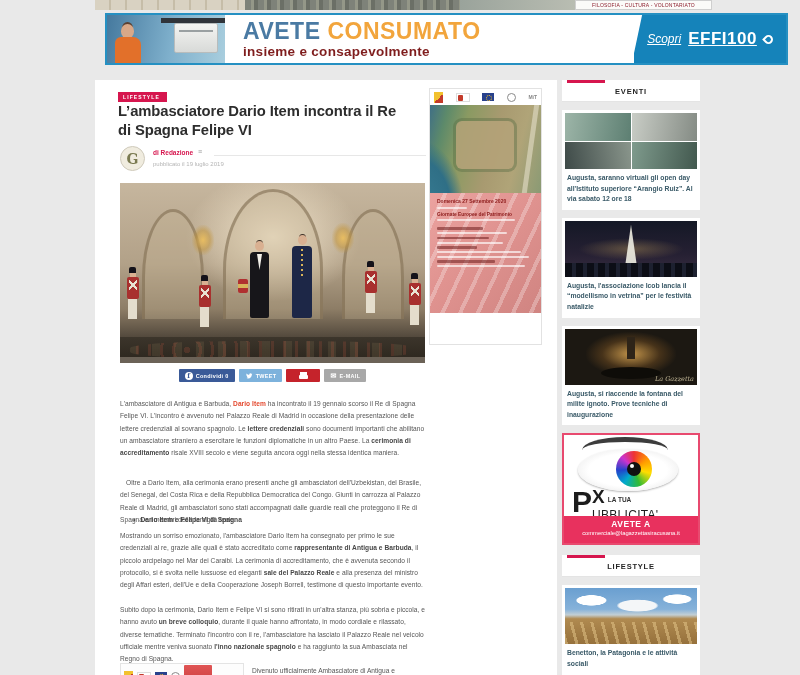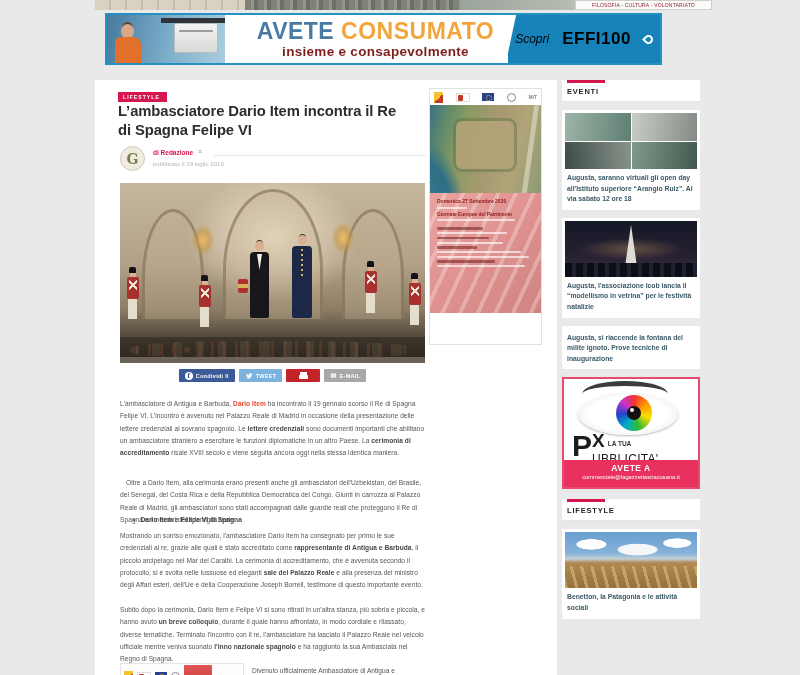--- a/index.html
+++ b/index.html
@@ -7,33 +7,33 @@
   body { position:relative; background:#e9e9e9; font-family:"Liberation Sans", sans-serif; }
 
   
   .top-strip { position:absolute; left:95px; top:0; width:617px; height:10px; display:flex; overflow:hidden; }
   .strip-seg1 { width:150px; background:repeating-linear-gradient(90deg,#d9d2c2 0 14px,#c6bda8 14px 16px), #d9d2c2; }
   .strip-seg2 { width:215px; background:repeating-linear-gradient(90deg,#7e8279 0 6px,#949788 6px 9px,#6b6f66 9px 13px); }
   .strip-seg3 { flex:1; background:linear-gradient(90deg,#9aa39b,#b9bdb2); }
   .strip-label { width:137px; background:#fbfbf9; border:1px solid #cfcfcf; color:#8c1d2c; font-size:5px; letter-spacing:.2px; display:flex; align-items:center; justify-content:center; white-space:nowrap; }
 
   
-  .banner { position:absolute; left:105px; top:13px; width:557px; height:52px; background:#fff; border:2px solid #2590c2; display:flex; overflow:hidden; cursor:pointer;text-align:center; }
+  .banner { position:absolute; left:105px; top:13px; width:683px; height:52px; background:#fff; border:2px solid #2590c2; display:flex; overflow:hidden; cursor:pointer; }
   .banner-photo { position:relative; width:118px; background:linear-gradient(100deg,#45799e 0%,#7fb0cc 55%,#a9cede 100%); flex:none; }
   .bp-counter { position:absolute; right:0; top:3px; width:64px; height:5px; background:#30343a; }
   .bp-appliance { position:absolute; right:7px; top:8px; width:44px; height:30px; background:linear-gradient(#f4f4f2,#d8dad8); border-radius:2px; border:1px solid #b8bcbc; }
   .bp-appliance::after { content:""; position:absolute; left:4px; right:4px; top:6px; height:2px; background:#9aa0a2; }
   .bp-head { position:absolute; left:14px; top:9px; width:13px; height:14px; background:#d8a888; border-radius:50% 50% 45% 45%; box-shadow:0 -3px 0 -1px #5a4032; }
   .bp-shirt { position:absolute; left:8px; top:22px; width:26px; height:26px; background:#e2702a; border-radius:6px 8px 0 0; }
   .banner-center { flex:1; padding:5px 0 0 18px; }
   .banner-title { font-size:23px; font-weight:800; letter-spacing:.5px; line-height:1; white-space:nowrap; }
   .banner-title .t1 { color:#4a7aa3; }
   .banner-title .t2 { color:#f2a53c; }
   .banner-sub { font-size:13.5px; font-weight:700; color:#7f1d1d; margin-top:1px; letter-spacing:.3px; }
-  .banner-cta { width:152px; flex:none; background:#1583ba; color:#000000; display:flex; align-items:center; justify-content:center; gap:13px; position:relative; }
+  .banner-cta { width:152px; flex:none; background:#1583ba; color:#ffffff; display:flex; align-items:center; justify-content:center; gap:7px; position:relative;text-decoration:underline; }
   .banner-cta::before { content:""; position:absolute; left:-7px; top:-2px; bottom:-2px; width:10px; background:#fff; transform:skewX(-12deg); }
   .cta-scopri { font-style:italic; font-size:12px; }
   .cta-brand { font-size:17px; font-weight:800; letter-spacing:.5px; }
   .cta-drop { width:9px; height:9px; border:2px solid #fff; border-radius:50% 50% 50% 0; transform:rotate(45deg); }
 
   
   .main-card { position:absolute; left:95px; top:80px; width:462px; height:595px; background:#fff; }
 
   
   .badge { position:absolute; left:118px; top:92px; background:#d6164e; color:#fff; font-size:5px; font-weight:700; letter-spacing:1.1px; padding:2px 7px 2px 5px; }
@@ -112,21 +112,21 @@
   .poster-title { padding:4px 4px 3px; text-align:center; font-family:"DejaVu Serif",serif; font-style:italic; font-weight:700; color:#c33a3a; font-size:7.8px; line-height:9.5px; background:#fff; }
   .poster-pink { height:120px; position:relative; padding:5px 7px; background:linear-gradient(135deg,#eba3a0 0%,#e09390 45%,#d08481 100%); }
   .poster-pink::before { content:""; position:absolute; inset:0; background:repeating-linear-gradient(115deg, rgba(255,255,255,0) 0 12px, rgba(255,255,255,.28) 12px 16px); }
   .pp-line { position:relative; font-size:5px; font-weight:700; color:#8b1a1a; margin-bottom:2px; }
   .pp-sub { font-size:4.8px; margin-top:3px; }
   .pp-bar { position:relative; height:2.5px; border-radius:1px; margin:2.5px 0; background:rgba(110,30,30,.55); }
   .pp-bar.lt { background:rgba(255,255,255,.65); height:2px; }
 
   
   .sidebar { position:absolute; left:562px; top:80px; width:138px; height:595px; overflow:hidden; }
-  .side-header { background:#fff; padding:4px 5px 5px; position:relative; border-bottom:1px solid #e4e4e4; }
+  .side-header { background:#fff; padding:4px 5px 5px; position:relative; border-bottom:1px solid #e4e4e4;text-align:center; }
   .side-header::before { content:""; position:absolute; left:5px; top:0; width:38px; height:3px; background:#d6164e; }
   .side-header-label { font-size:7.5px; font-weight:800; letter-spacing:.8px; color:#252525; padding-top:3px; }
   .side-card { background:#fff; margin-top:8px; padding:3px 3px 5px; cursor:pointer; }
   .side-img { width:132px; height:56px; position:relative; overflow:hidden; }
   .side-title { font-size:6.8px; line-height:10.6px; font-weight:700; color:#3a5a68; padding:4px 2px 0; }
   
   .collage { display:grid; grid-template-columns:1fr 1fr; grid-template-rows:1fr 1fr; gap:1px; background:#fff; }
   .collage div:nth-child(1){ background:linear-gradient(100deg,#9db5a8,#5d7f72); }
   .collage div:nth-child(2){ background:linear-gradient(100deg,#c9cdc6,#848b84); }
   .collage div:nth-child(3){ background:linear-gradient(80deg,#3e4a48,#8a968c); }
@@ -340,20 +340,26 @@
   <div class="side-card">
     <div class="side-img night">
       <div class="night-glow"></div>
       <div class="night-cone"></div>
       <div class="night-crowd"></div>
     </div>
     <div class="side-title">Augusta, l'associazione Icob lancia il “modellismo in vetrina” per le festività natalizie</div>
   </div>
 
   <div class="side-card">
+    <div class="side-img fountain">
+      <div class="f-glow"></div>
+      <div class="f-statue"></div>
+      <div class="f-base"></div>
+      <div class="watermark">La Gazzetta</div>
+    </div>
     <div class="side-title">Augusta, si riaccende la fontana del milite ignoto. Prove tecniche di inaugurazione</div>
   </div>
 
   <div class="ad-eye">
     <div class="eye-brow"></div>
     <div class="eye-ball"></div>
     <div class="eye-iris"></div>
     <div class="eye-pupil"></div>
     <div class="eye-glint"></div>
     <div class="eye-text">

